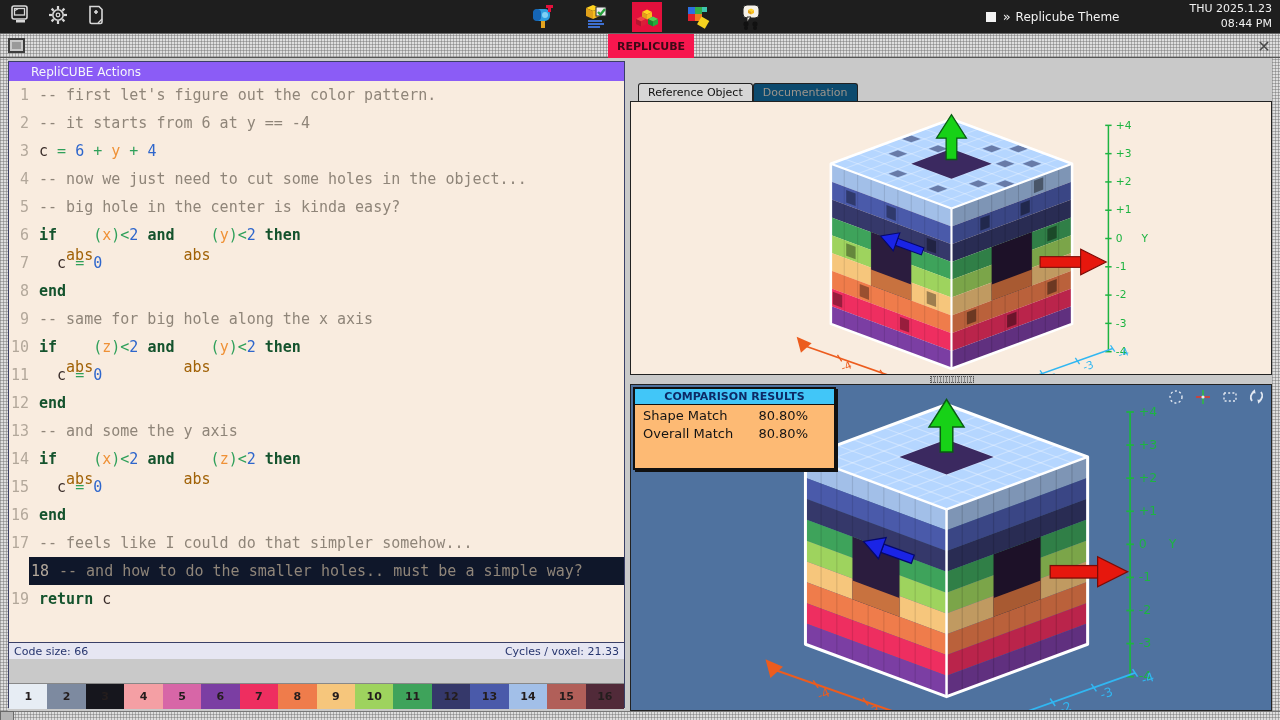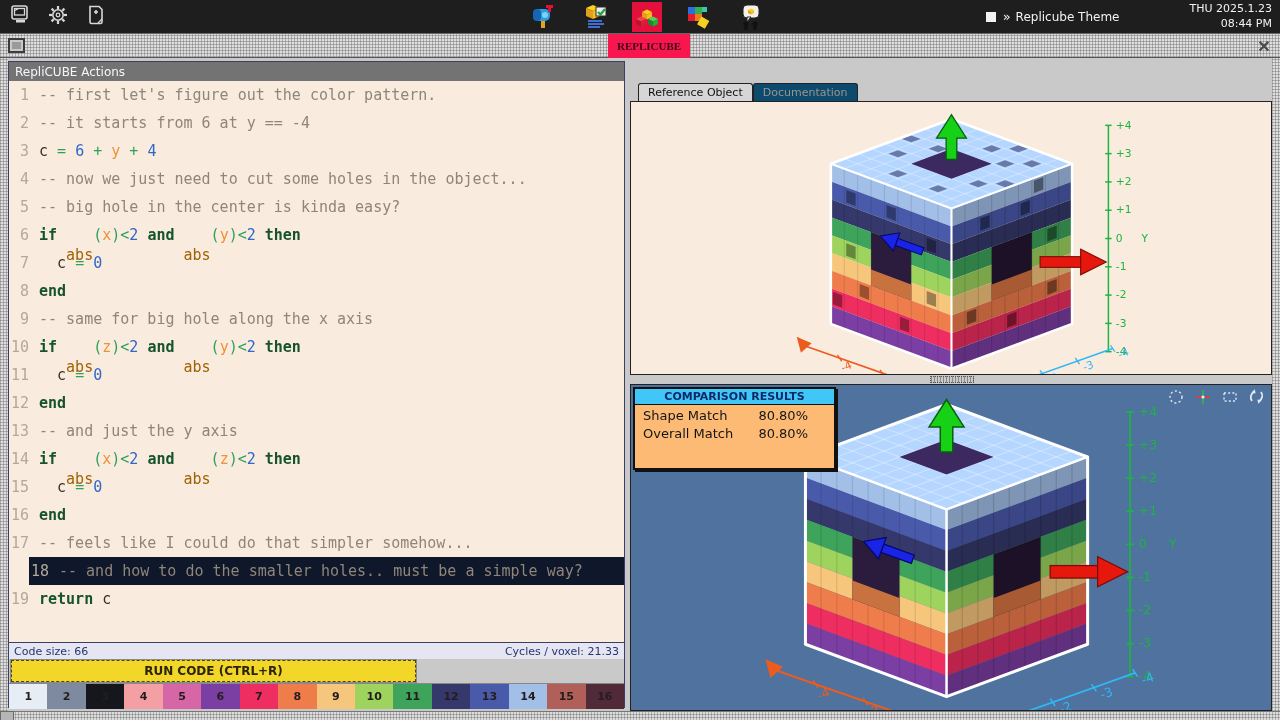--- a/index.html
+++ b/index.html
@@ -18,37 +18,37 @@
   .theme-row{display:flex;align-items:center;gap:7px;font-size:12px;color:#f2f2f2;margin-right:60px;}
   .theme-sq{width:10px;height:10px;background:#f2f2f2;display:inline-block;}
   .chev{font-size:13px;letter-spacing:-2px;}
   .clock{font-size:11px;line-height:1.35;text-align:right;color:#f2f2f2;white-space:pre;}
 
   
   .window{position:absolute;left:0;top:33px;width:1280px;height:687px;background:#c9c9c9;border-top:1px solid #666;}
   .dither{background-color:#dedede;background-image:
     repeating-linear-gradient(0deg, rgba(110,110,110,.45) 0 1px, transparent 1px 3px),
     repeating-linear-gradient(90deg, rgba(110,110,110,.45) 0 1px, transparent 1px 3px);}
-  .titlebar{position:absolute;left:0;top:0;width:1280px;height:24px;border-bottom:1px solid #555;font-family:Liberation Serif, serif;}
+  .titlebar{position:absolute;left:0;top:0;width:1280px;height:24px;border-bottom:1px solid #555;}
   .tb-box{position:absolute;left:8px;top:4px;width:17px;height:15px;background:#9a9a9a;
     border:2px solid #3c3c3c;box-shadow:inset 0 0 0 2px #c9c9c9;}
   .title-tag{position:absolute;left:608px;top:0;height:24px;padding:0 9px;background:#f7164e;
     color:#3c0a16;font-weight:bold;font-size:11px;display:flex;align-items:center;}
   .tb-close{position:absolute;right:6px;top:2px;width:20px;height:20px;color:#4a4a4a;
     font-weight:bold;font-size:16px;display:flex;align-items:center;justify-content:center;cursor:pointer;}
   .win-body{position:absolute;left:0;top:24px;width:1280px;height:663px;background:#c9c9c9;}
   .edge-l{position:absolute;left:0;top:0;width:8px;height:653px;}
   .edge-r{position:absolute;right:0;top:0;width:8px;height:653px;}
   .edge-b{position:absolute;left:0;bottom:0;width:1280px;height:10px;border-top:1px solid #777;}
   .corner-sq{position:absolute;left:0;bottom:0;width:14px;height:10px;background:#b5b5b5;border:1px solid #6a6a6a;}
 
   
   .editor-panel{position:absolute;left:8px;top:3px;width:617px;height:647px;border:1px solid #3a3f66;background:#f9ecdf;}
-  .panel-header{position:absolute;left:0;top:0;width:100%;height:19px;background:#737373;color:#f4f6fa;
-    font-size:12px;display:flex;align-items:center;padding-left:6px;}
+  .panel-header{position:absolute;left:0;top:0;width:100%;height:19px;background:#8b5cf6;color:#f4f6fa;
+    font-size:12px;display:flex;align-items:center;padding-left:22px;}
   .code-area{position:absolute;left:0;top:19px;width:100%;height:561px;background:#f9ecdf;overflow:hidden;
     font-family:"DejaVu Sans Mono",monospace;font-size:15px;}
   .cl{height:28px;line-height:28px;white-space:pre;display:flex;}
   .cl.hl{background:#0f172a;margin-left:20px;}
   .ln{width:30px;min-width:30px;text-align:right;padding-right:10px;color:#b3a89b;}
   .tk-com{color:#8f8579;} .tk-kw{color:#14532d;font-weight:bold;} .tk-num{color:#2e66cc;}
   .tk-op{color:#2fa05a;} .tk-var{color:#ef9136;} .tk-fn{color:#a16207;margin-top:20px;} .tk-id{color:#3a2d2a;}
   .status-row{position:absolute;left:0;top:580px;width:100%;height:17px;background:#e6e6f2;
     border-top:1px solid #3a3f66;font-size:11px;color:#26356e;display:flex;align-items:center;
     justify-content:space-between;padding:0 5px;}
@@ -234,35 +234,34 @@
               <div class="cl"><span class="ln">3</span><span class="tk-id">c </span><span class="tk-op">= </span><span class="tk-num">6 </span><span class="tk-op">+ </span><span class="tk-var">y </span><span class="tk-op">+ </span><span class="tk-num">4</span></div>
               <div class="cl"><span class="ln">4</span><span class="tk-com">-- now we just need to cut some holes in the object...</span></div>
               <div class="cl"><span class="ln">5</span><span class="tk-com">-- big hole in the center is kinda easy?</span></div>
               <div class="cl"><span class="ln">6</span><span class="tk-kw">if </span><span class="tk-fn">abs</span><span class="tk-op">(</span><span class="tk-var">x</span><span class="tk-op">)&lt;</span><span class="tk-num">2 </span><span class="tk-kw">and </span><span class="tk-fn">abs</span><span class="tk-op">(</span><span class="tk-var">y</span><span class="tk-op">)&lt;</span><span class="tk-num">2 </span><span class="tk-kw">then</span></div>
               <div class="cl"><span class="ln">7</span><span class="tk-id">  c </span><span class="tk-op">= </span><span class="tk-num">0</span></div>
               <div class="cl"><span class="ln">8</span><span class="tk-kw">end</span></div>
               <div class="cl"><span class="ln">9</span><span class="tk-com">-- same for big hole along the x axis</span></div>
               <div class="cl"><span class="ln">10</span><span class="tk-kw">if </span><span class="tk-fn">abs</span><span class="tk-op">(</span><span class="tk-var">z</span><span class="tk-op">)&lt;</span><span class="tk-num">2 </span><span class="tk-kw">and </span><span class="tk-fn">abs</span><span class="tk-op">(</span><span class="tk-var">y</span><span class="tk-op">)&lt;</span><span class="tk-num">2 </span><span class="tk-kw">then</span></div>
               <div class="cl"><span class="ln">11</span><span class="tk-id">  c </span><span class="tk-op">= </span><span class="tk-num">0</span></div>
               <div class="cl"><span class="ln">12</span><span class="tk-kw">end</span></div>
-              <div class="cl"><span class="ln">13</span><span class="tk-com">-- and just the y axis</span></div>
+              <div class="cl"><span class="ln">13</span><span class="tk-com">-- and some the y axis</span></div>
               <div class="cl"><span class="ln">14</span><span class="tk-kw">if </span><span class="tk-fn">abs</span><span class="tk-op">(</span><span class="tk-var">x</span><span class="tk-op">)&lt;</span><span class="tk-num">2 </span><span class="tk-kw">and </span><span class="tk-fn">abs</span><span class="tk-op">(</span><span class="tk-var">z</span><span class="tk-op">)&lt;</span><span class="tk-num">2 </span><span class="tk-kw">then</span></div>
               <div class="cl"><span class="ln">15</span><span class="tk-id">  c </span><span class="tk-op">= </span><span class="tk-num">0</span></div>
               <div class="cl"><span class="ln">16</span><span class="tk-kw">end</span></div>
               <div class="cl"><span class="ln">17</span><span class="tk-com">-- feels like I could do that simpler somehow...</span></div>
               <div class="cl hl"><span class="ln">18</span><span class="tk-com">-- and how to do the smaller holes.. must be a simple way?</span></div>
               <div class="cl"><span class="ln">19</span><span class="tk-kw">return </span><span class="tk-id">c</span></div>
             </div>
         </div>
         <div class="status-row">
           <span>Code size: 66</span>
           <span>Cycles / voxel: 21.33</span>
         </div>
         <div class="controls-row">
-          <div class="run-btn">RUN CODE (CTRL+R)</div>
         </div>
         <div class="palette">
             <div class="swatch" style="background: rgb(231, 237, 244);">1</div>
             <div class="swatch" style="background: rgb(125, 138, 160);">2</div>
             <div class="swatch" style="background: rgb(22, 22, 29);">3</div>
             <div class="swatch" style="background: rgb(244, 159, 164);">4</div>
             <div class="swatch" style="background: rgb(215, 102, 167);">5</div>
             <div class="swatch" style="background: rgb(123, 62, 163);">6</div>
             <div class="swatch" style="background: rgb(238, 46, 96);">7</div>
             <div class="swatch" style="background: rgb(239, 124, 75);">8</div>

